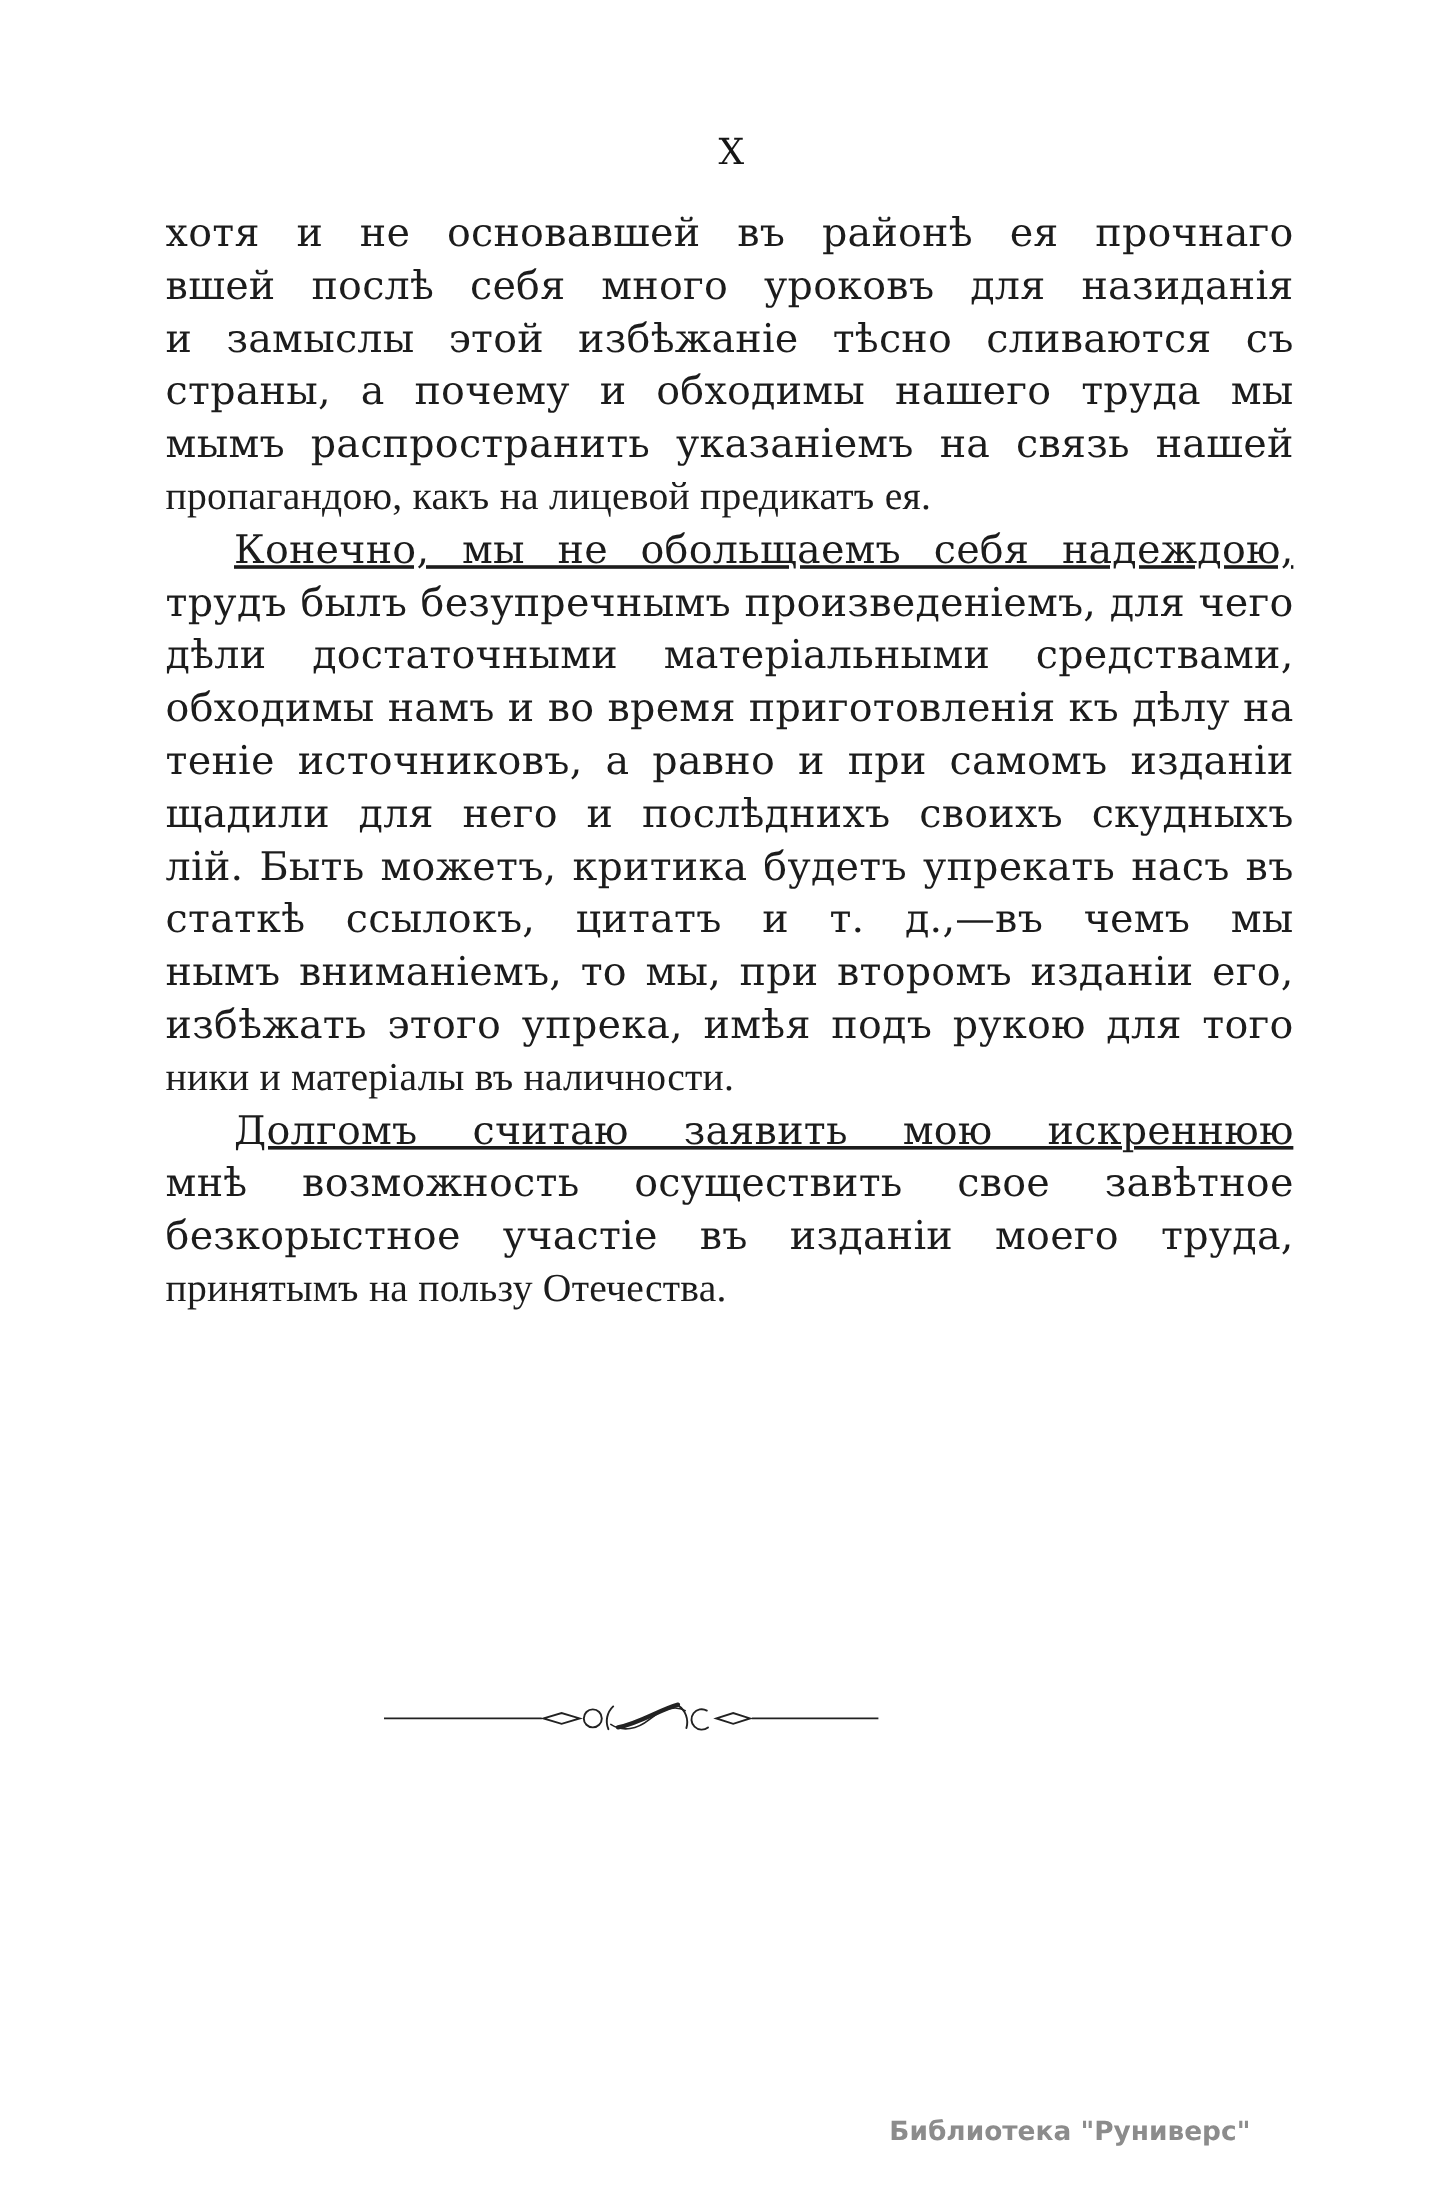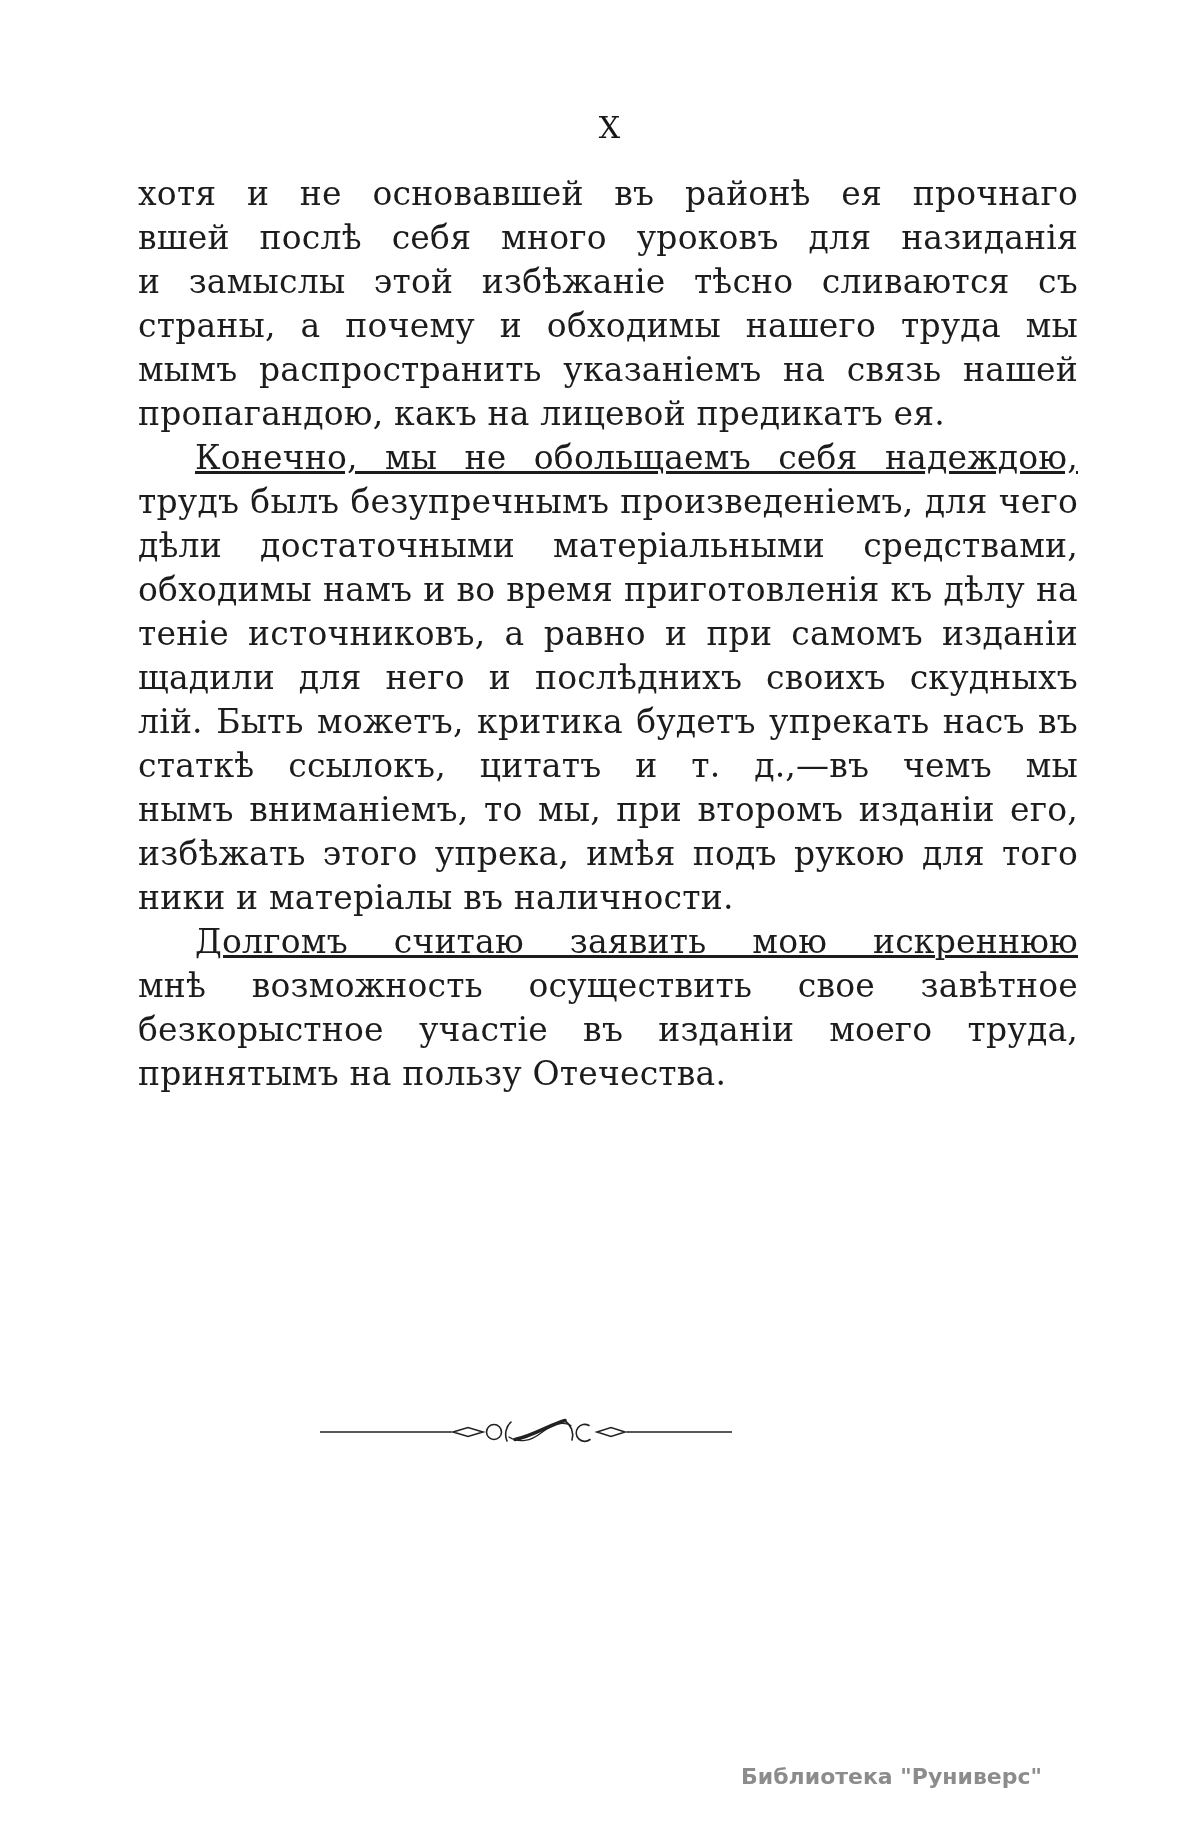--- a/index.html
+++ b/index.html
@@ -33,21 +33,21 @@
     color: #1c1c1c;
     letter-spacing: 0.2px;
   }
   .line {
     height: 44px;
     overflow: hidden;
     text-align: justify;
     text-align-last: justify;
   }
   .line.indent { text-indent: 57px; text-decoration: underline; }
-  .line.last { text-align-last: left; }
+  .line.last { text-align-last: left; font-family: Liberation Serif, serif; }
   .divider {
     position: absolute;
     left: 320px;
     top: 1408px;
   }
   .watermark {
     position: absolute;
     top: 1764px;
     left: 0;
     width: 1042px;

